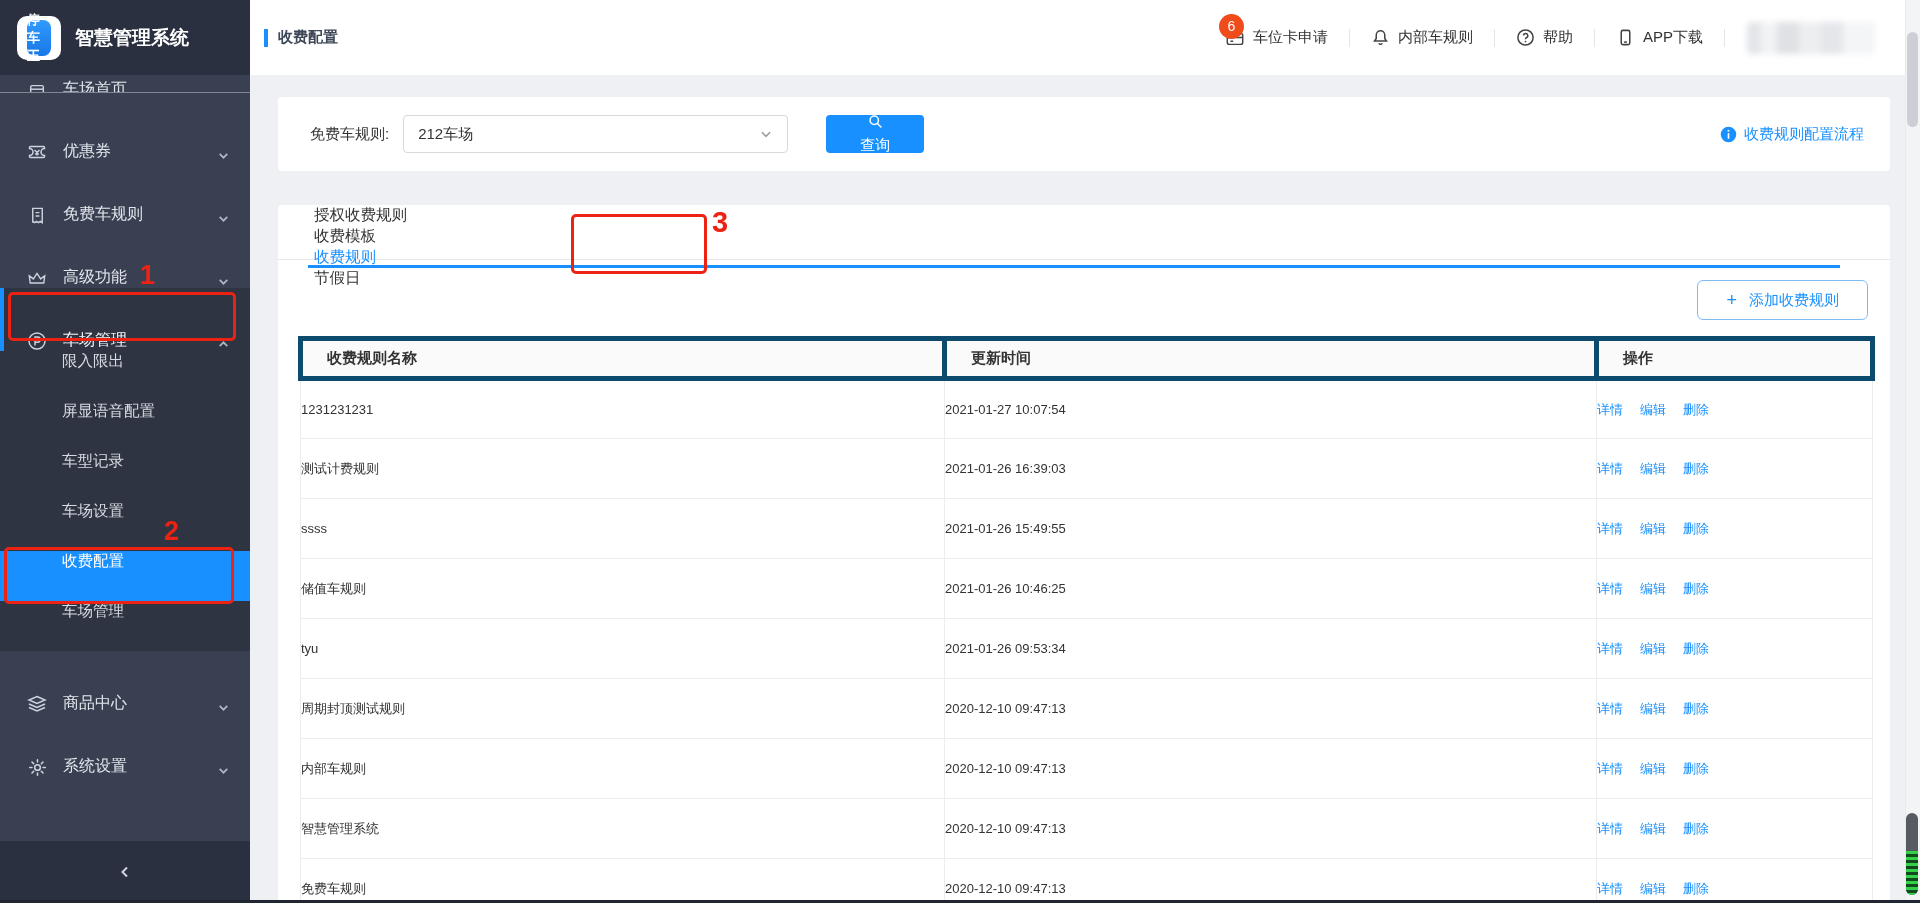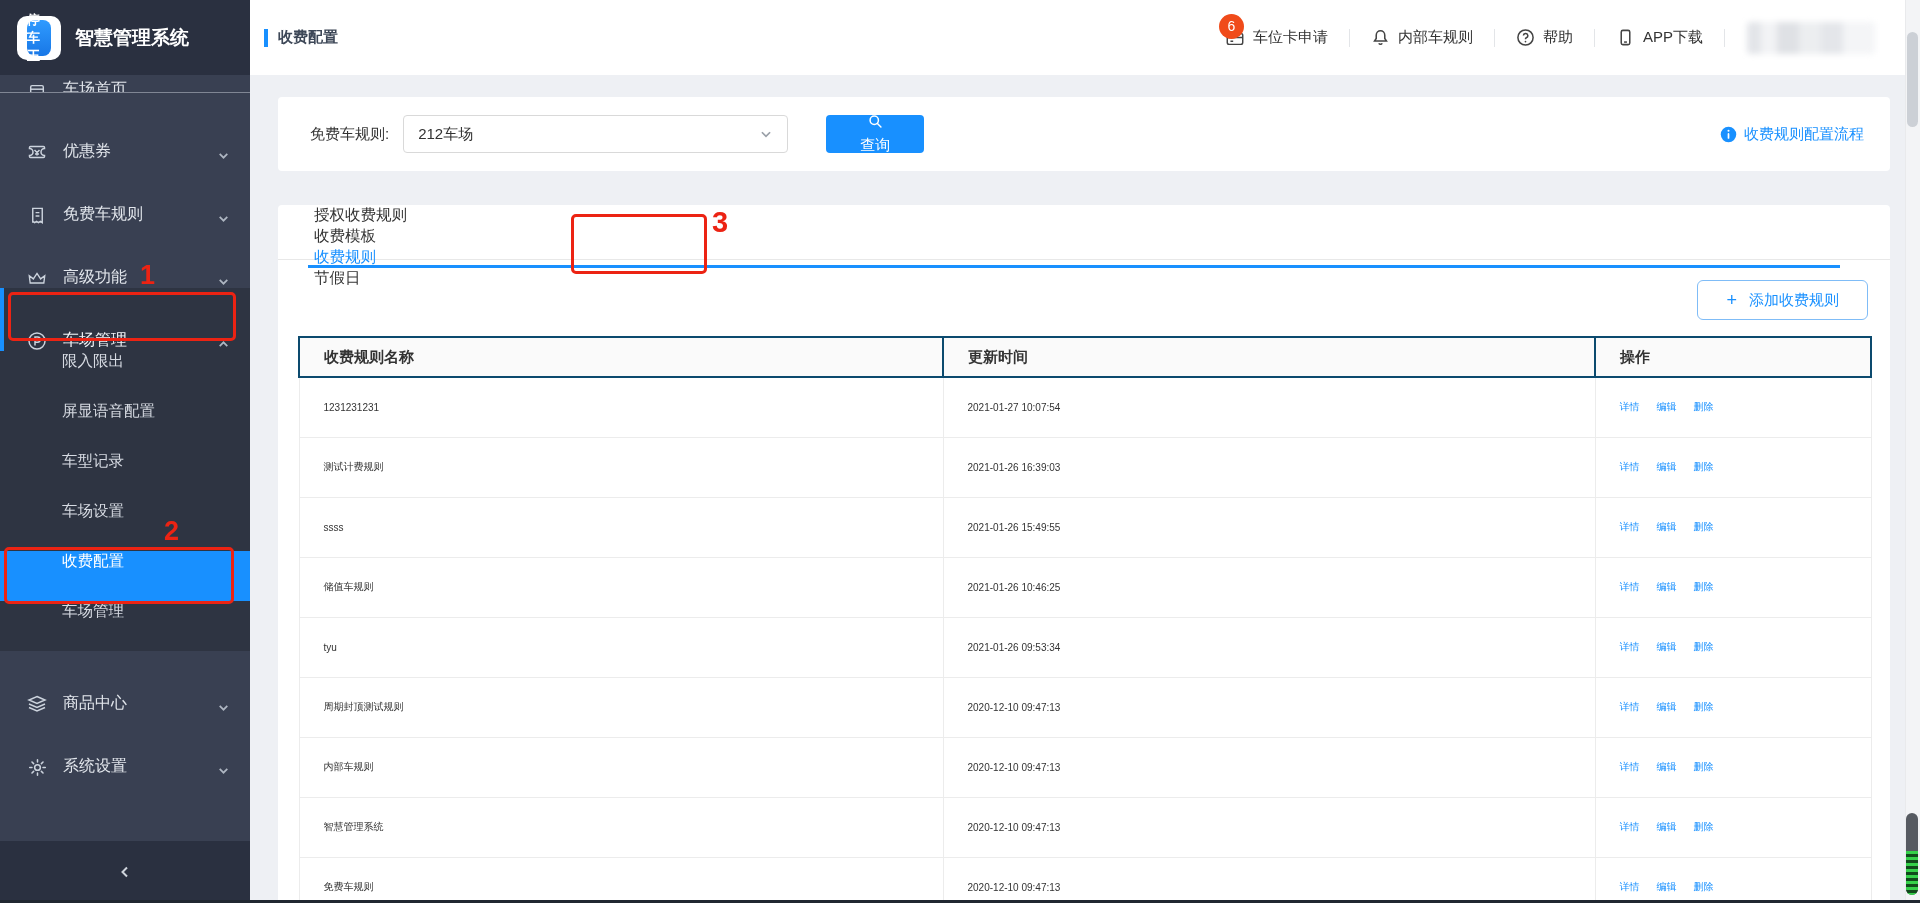--- a/index.html
+++ b/index.html
@@ -66,22 +66,22 @@
   .tab { position:relative; display:flex; align-items:center; margin-right:56px; font-size:15.5px; color:#333; cursor:pointer; }
   .tab.active { color:#1890ff; }
   .tab.active::after { content:""; position:absolute; left:-6px; right:-6px; bottom:0; height:3px; background:#1890ff; }
 
   .add-row { display:flex; justify-content:flex-end; padding:20px 22px 0 0; }
   .add-btn { height:40px; background:#fff; border:1px solid #7fbcf7; border-radius:6px; color:#1890ff; font-size:15px; display:flex; align-items:center; gap:12px; padding:0 28px; cursor:pointer; font-family:inherit; }
   .plus-glyph { font-size:18px; line-height:1; }
 
   .table-wrap { margin:16px 20px 0 20px; }
   table.rules { width:100%; border-collapse:collapse; table-layout:fixed; }
-  .rules th { height:40px; background:#fafafa; border:2px solid #0c4a6e; font-size:15px; font-weight:bold; color:#333; text-align:left; padding-left:24px; }
-  .rules td { height:60px; border:1px solid #ececec; font-size:10px; color:#333; padding-left:24px; background:#fff; }
+  .rules th { height:40px; background:#fafafa; border:5px solid #0c4a6e; font-size:15px; font-weight:bold; color:#333; text-align:left; padding-left:24px; }
+  .rules td { height:60px; border:1px solid #ececec; font-size:13px; color:#333; background:#fff; }
   .act-link { color:#1890ff; margin-right:17px; cursor:pointer; }
 
   
   .anno-box { position:absolute; border:3px solid #ec2313; border-radius:5px; z-index:20; pointer-events:none; }
   .anno-digit { position:absolute; color:#ec2313; font-weight:bold; z-index:21; pointer-events:none; }
   #anno-box-1 { left:8px; top:292px; width:228px; height:49px; }
   #anno-digit-1 { left:140px; top:260px; font-size:27px; }
   #anno-box-2 { left:4px; top:547px; width:230px; height:57px; }
   #anno-digit-2 { left:164px; top:516px; font-size:27px; }
   #anno-box-3 { left:571px; top:214px; width:136px; height:60px; }

